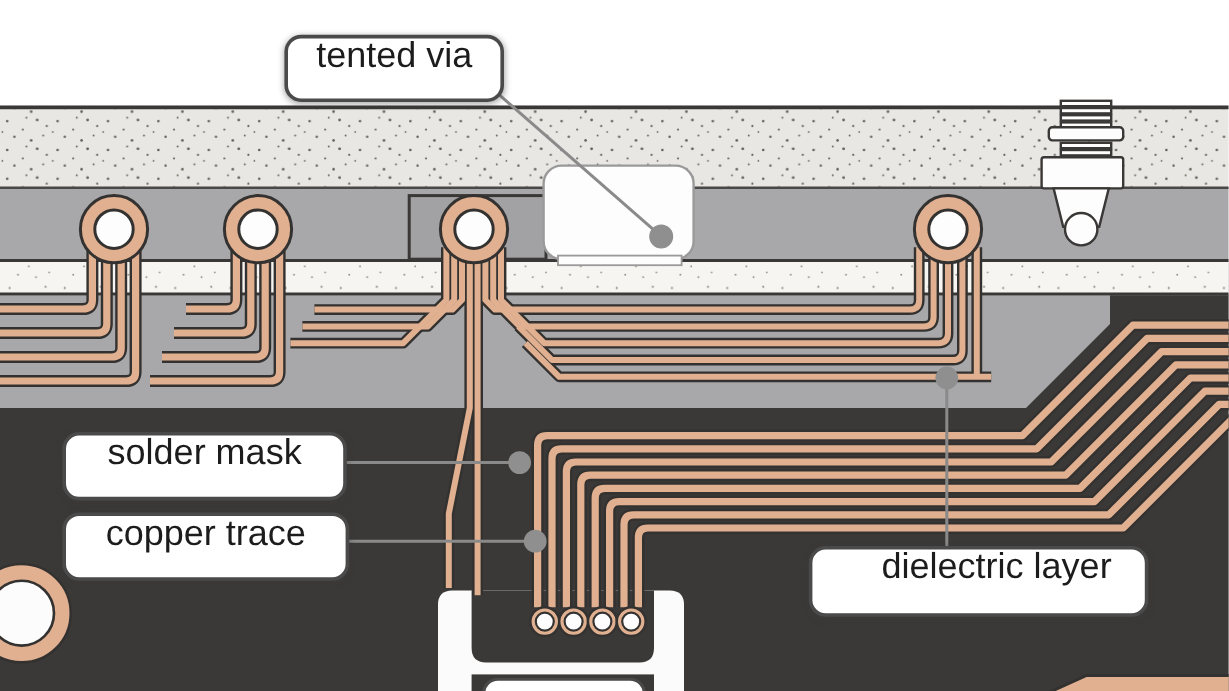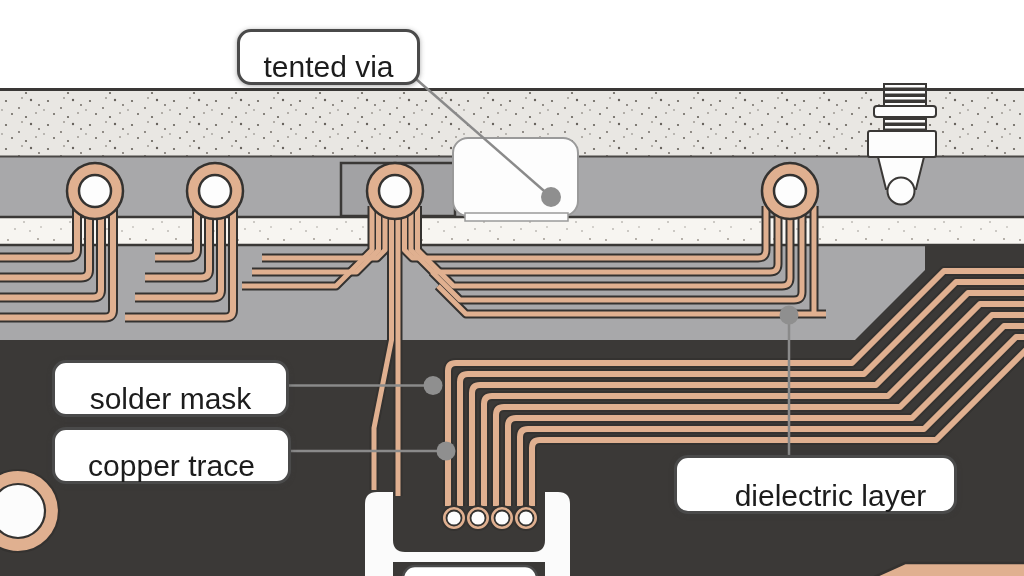--- a/index.html
+++ b/index.html
@@ -8,21 +8,21 @@
   }
   html,body{margin:0;padding:0;background:#ffffff;}
   #stage{position:relative;width:1024px;height:576px;overflow:hidden;background:#ffffff;
          font-family:"Liberation Sans", sans-serif;}
   svg{position:absolute;left:0;top:0;}
   .c-out{stroke:var(--copper-out);fill:none;}
   .c-in{stroke:var(--copper);fill:none;}
   .leader{stroke:var(--leader);stroke-width:2.5;fill:none;}
   .dot{fill:#8f8f8f;}
   .white-part{fill:var(--white-part);stroke:#3a3836;stroke-width:2;}
-  .callout{position:absolute;display:flex;align-items:flex-end;justify-content:center;
+  .callout{position:absolute;display:flex;align-items:flex-start;justify-content:center;
            background:#ffffff;border:3px solid var(--label-border);border-radius:14px;
            color:var(--label-text);font-size:30px;line-height:1;
            box-shadow:0 1px 5px rgba(60,60,60,.45);}
 </style>
 </head>
 <body>
 
 <div id="stage">
 <svg width="1024" height="576" viewBox="0 0 1024 576">
   <defs>

